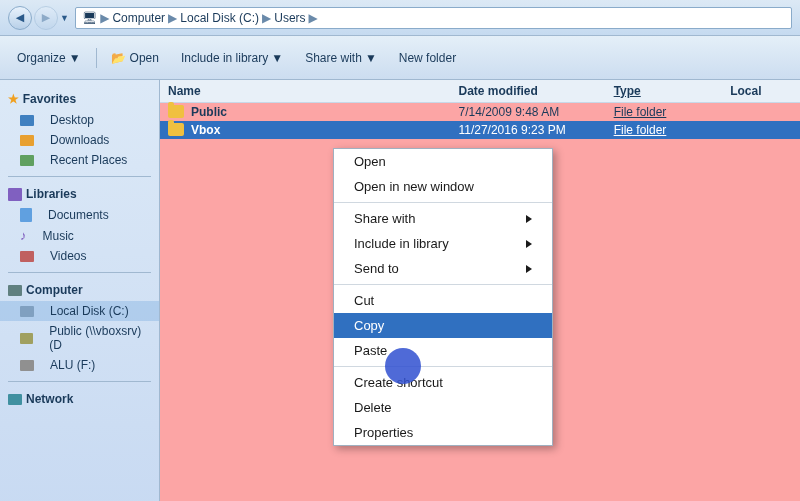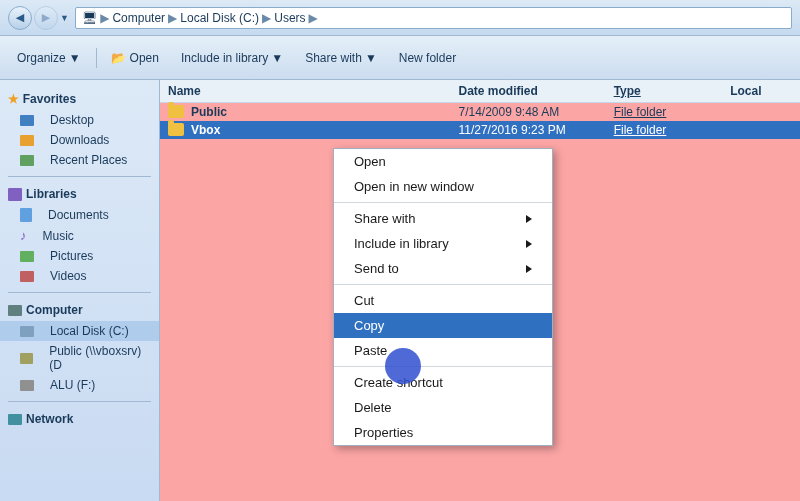--- a/index.html
+++ b/index.html
@@ -410,24 +410,20 @@
     </div>
     <div class="sidebar-item">
       <span class="icon-docs"></span>
       <span>Documents</span>
     </div>
     <div class="sidebar-item">
       <span class="icon-music">♪</span>
       <span>Music</span>
     </div>
     <div class="sidebar-item">
-      <span class="icon-pics"></span>
-      <span>Pictures</span>
-    </div>
-    <div class="sidebar-item">
       <span class="icon-videos"></span>
       <span>Videos</span>
     </div>
     <div class="sidebar-divider"></div>
     <div class="sidebar-section-header">
       <span class="icon-computer"></span>
       <span>Computer</span>
     </div>
     <div class="sidebar-item active">
       <span class="icon-hdd"></span>

